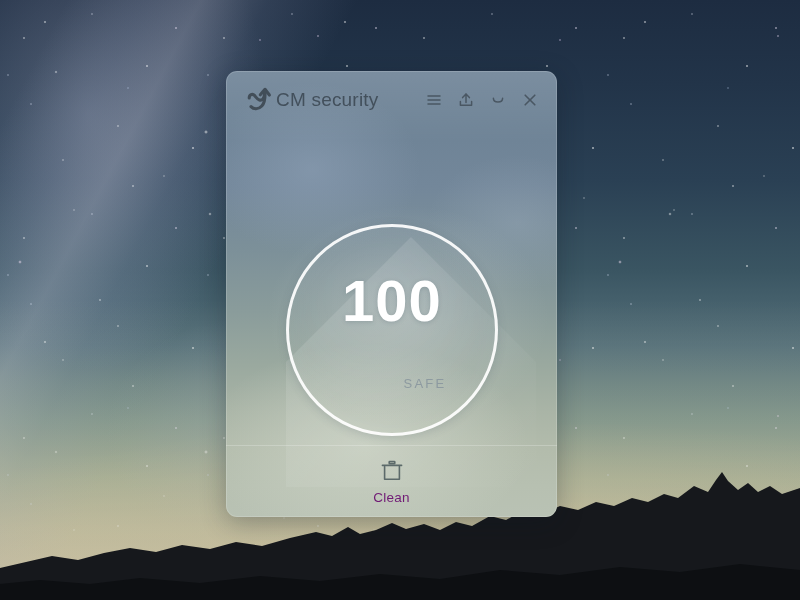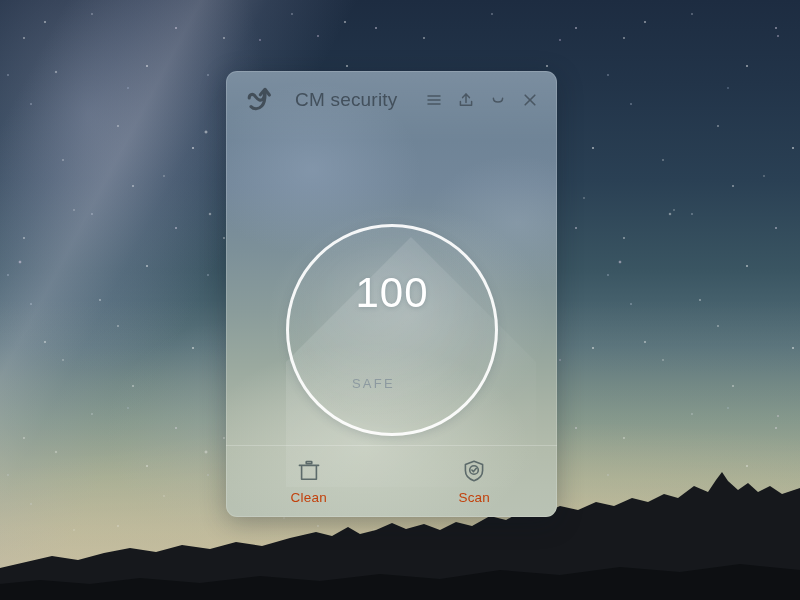--- a/index.html
+++ b/index.html
@@ -139,21 +139,21 @@
     pointer-events:none;
   }
 
   
   #panel-header {
     position:absolute; left:0; top:0; width:100%; height:58px;
     display:flex; align-items:center;
   }
   #app-logo { margin-left:20px; width:30px; height:30px; display:block; }
   #app-title {
-    margin-left:19px;
+    margin-left:0;
     font-size:19px;
     font-weight:300;
     letter-spacing:.2px;
     color:#43505c;
     white-space:nowrap;
   }
   #header-actions {
     margin-left:auto; margin-right:18px;
     display:flex; align-items:center; gap:14px;
   }
@@ -184,31 +184,32 @@
     border-radius:50%;
     border:3px solid rgba(255,255,255,.92);
     box-shadow:0 2px 10px rgba(60,80,95,.18), inset 0 0 28px rgba(255,255,255,.05);
     background:radial-gradient(circle at 42% 35%, rgba(255,255,255,.07) 0%, rgba(255,255,255,0) 70%);
   }
   #score-value {
     position:absolute;
     left:60px; top:143px;
     width:212px;
     text-align:center;
-    font-size:42px;
-    font-weight:400;
+    font-size:58px;
+    font-weight:700;
     color:#ffffff;
     line-height:1;
     letter-spacing:1px;
     text-shadow:0 1px 4px rgba(70,90,105,.25);
   }
   #score-status {
     position:absolute;
     left:60px; top:247px;
     width:212px;
+    text-align:center;
     padding-left:66px;
     font-size:13px;
     font-weight:400;
     letter-spacing:2.2px;
     color:#8d9aa0;
   }
 
   
   #panel-divider {
     position:absolute; left:0; top:374px; width:100%; height:1px;
@@ -221,21 +222,21 @@
   .nav-item {
     flex:1;
     display:flex; flex-direction:column; align-items:center; gap:6px;
     cursor:pointer;
     color:#5c6a6a;
   }
   .nav-icon { width:26px; height:26px; display:block; }
   .nav-label {
     font-size:13.5px;
     font-weight:400;
-    color:#c2410c;
+    color:#701a75;
     letter-spacing:.2px;
   }
 </style>
 </head>
 <body>
 
 <div id="wallpaper">
   <div class="stars" id="stars-a"></div>
   <div class="stars" id="stars-b"></div>
   <div class="stars" id="stars-c"></div>
@@ -325,29 +326,18 @@
         <g fill="none" stroke="#5c6a6a" stroke-width="1.6" stroke-linecap="round" stroke-linejoin="round">
           <line x1="3.4" y1="7.4" x2="22.6" y2="7.4"></line>
           <rect x="10.2" y="3.6" width="5.6" height="2.2" rx="0.5"></rect>
           <path d="M5.6,8.6 L5.6,21.2 L20.4,21.2 L20.4,8.6"></path>
         </g>
       </svg>
       <div class="nav-label">Clean</div>
     </div>
 
 
-    <div class="nav-item">
-      <svg class="nav-icon" viewBox="0 0 26 26">
-        <g fill="none" stroke="#5c6a6a" stroke-width="1.6" stroke-linecap="round" stroke-linejoin="round">
-          <path d="M13,3.2 L21.6,6.4 L21.6,12.6 C21.6,17.6 17.8,21.2 13,22.8
-                   C8.2,21.2 4.4,17.6 4.4,12.6 L4.4,6.4 Z"></path>
-          <circle cx="13" cy="12.0" r="4.3"></circle>
-          <polyline points="10.9,12.0 12.5,13.6 15.3,10.3"></polyline>
-        </g>
-      </svg>
-      <div class="nav-label">Scan</div>
-    </div>
 
 
   </div>
 
   <div id="panel-border"></div>
 </div>
 
 </body></html>

